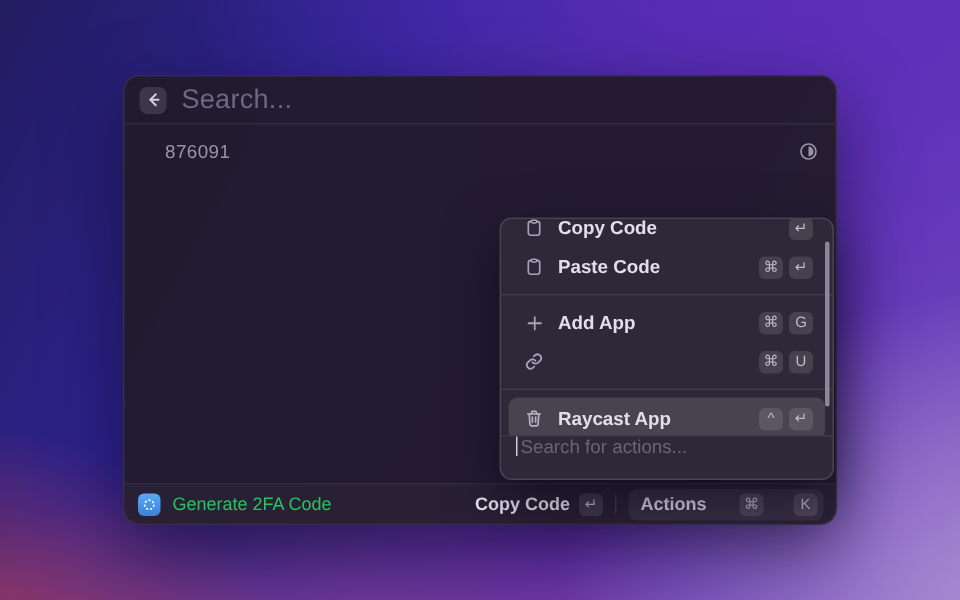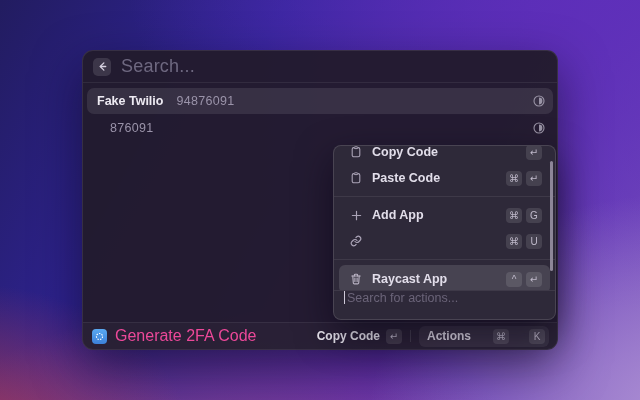--- a/index.html
+++ b/index.html
@@ -58,21 +58,21 @@
     height:27px; flex:0 0 27px; display:flex; align-items:center;
     padding:0 8px 0 9px; border-top:1px solid rgba(255,255,255,.07);
     background:rgba(255,255,255,.025);
     border-radius:0 0 10px 10px;
   }
   .app-icon {
     width:15px; height:15px; border-radius:4px;
     background:linear-gradient(180deg,#5aa9f2 0%,#3c80d9 100%);
     display:flex; align-items:center; justify-content:center;
   }
-  .footer-app-label { margin-left:8px; font-size:16px; color:#ec4899; }
+  .footer-app-label { margin-left:8px; font-size:12px; color:#22c55e; }
   .footer-right { margin-left:auto; display:flex; align-items:center; }
   .primary-label { font-size:12px; font-weight:700; color:#e9e6ef; margin-right:6px; }
   .footer-vdiv { width:1px; height:12px; background:rgba(255,255,255,.12); margin:0 8px; }
   .actions-group {
     display:flex; align-items:center; gap:20px;
     background:rgba(255,255,255,.07); border-radius:6px;
     padding:3px 4px 3px 8px;
   }
   .actions-label { font-size:12px; font-weight:700; color:#dcd7e3; margin-right:2px; }
 
@@ -126,31 +126,20 @@
       <button class="back-btn">
         <svg width="11" height="11" viewBox="0 0 12 12">
           <path d="M7.5 2 L3.5 6 L7.5 10" fill="none" stroke="#d6d1e0" stroke-width="1.4" stroke-linecap="round" stroke-linejoin="round"></path>
           <path d="M3.7 6 H9.5" stroke="#d6d1e0" stroke-width="1.4" stroke-linecap="round"></path>
         </svg>
       </button>
       <div class="search-placeholder">Search...</div>
     </div>
 
     <div class="list">
-      <div class="row selected">
-        <span class="row-title">Fake Twilio</span>
-        <span class="row-code">94876091</span>
-        <span class="row-spacer"></span>
-        <span class="timer-icon">
-          <svg width="12" height="12" viewBox="0 0 12 12">
-            <circle cx="6" cy="6" r="5" fill="none" stroke="#9a94a6" stroke-width="1.1"></circle>
-            <path d="M6 2.6 A3.4 3.4 0 0 1 6 9.4 Z" fill="#9a94a6"></path>
-          </svg>
-        </span>
-      </div>
       <div class="row">
         <span class="row-code">876091</span>
         <span class="row-spacer"></span>
         <span class="timer-icon">
           <svg width="12" height="12" viewBox="0 0 12 12">
             <circle cx="6" cy="6" r="5" fill="none" stroke="#9a94a6" stroke-width="1.1"></circle>
             <path d="M6 2.6 A3.4 3.4 0 0 1 6 9.4 Z" fill="#9a94a6"></path>
           </svg>
         </span>
       </div>

